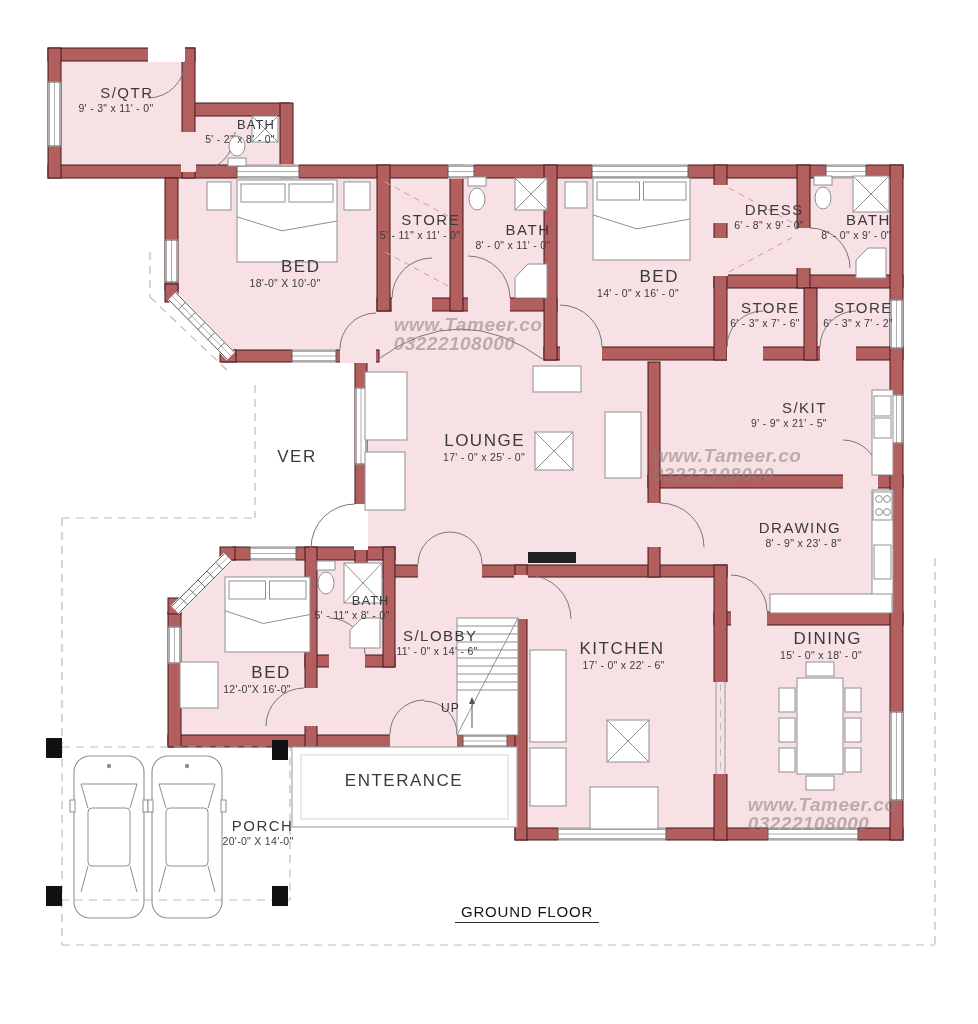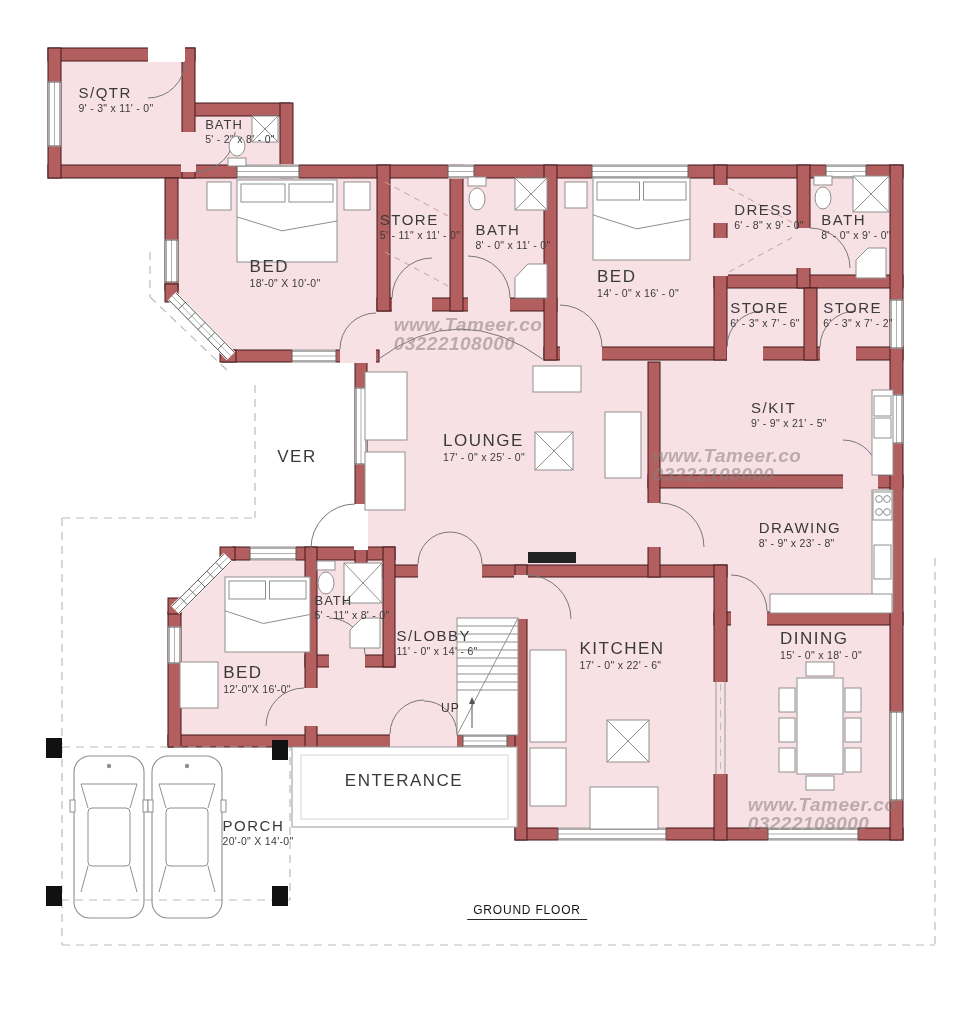--- a/index.html
+++ b/index.html
@@ -1,29 +1,29 @@
 <!DOCTYPE html>
 <html><head>
 <meta charset="utf-8">
 <style>
   html,body{margin:0;padding:0;background:#ffffff;}
   #plan{position:relative;width:978px;height:1024px;background:#ffffff;
         font-family:"Liberation Sans",sans-serif;overflow:hidden;}
   #plan-svg{position:absolute;left:0;top:0;}
-  .lbl{position:absolute;transform:translateX(-50%);text-align:left;
+  .lbl{position:absolute;transform:translateX(-50%);text-align:right;
        color:#3a3a3a;white-space:nowrap;line-height:1.05;}
   .nm{font-size:15px;letter-spacing:1.5px;}
   .nm.big{font-size:17px;}
   .nm.small{font-size:13px;letter-spacing:1px;}
   .dm{font-size:10.5px;margin-top:2px;letter-spacing:0.3px;}
   .up-lbl{position:absolute;font-size:12px;color:#333;letter-spacing:1px;}
   .wm{position:absolute;transform:translateX(-50%);text-align:left;
       font-style:italic;font-weight:bold;font-size:19px;line-height:1.0;
       color:rgba(138,126,126,0.55);white-space:nowrap;letter-spacing:0.5px;}
-  .title-line{position:absolute;transform:translateX(-50%);font-size:12px;
+  .title-line{position:absolute;transform:translateX(-50%);font-size:15px;
       color:#141414;border-bottom:1.6px solid #2a2a2a;padding:0 6px 2px 6px;
       letter-spacing:0.8px;white-space:nowrap;}
 </style>
 </head>
 <body>
 
 <div id="plan">
 
   <svg id="plan-svg" width="978" height="1024" viewBox="0 0 978 1024">
       <rect x="48" y="48" width="147" height="130" fill="#f8e1e4"></rect>

